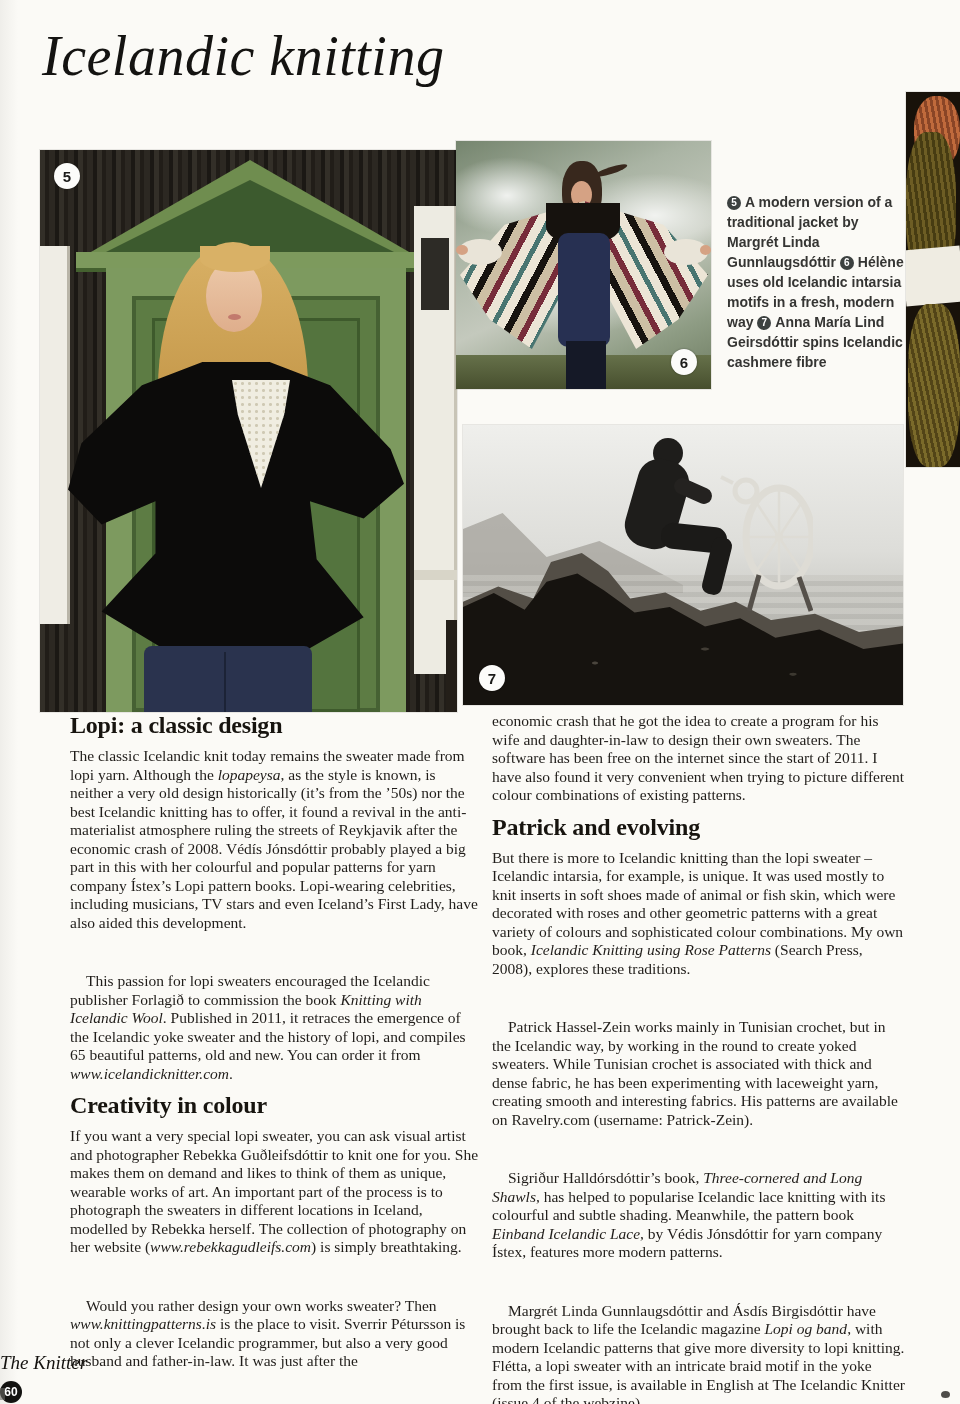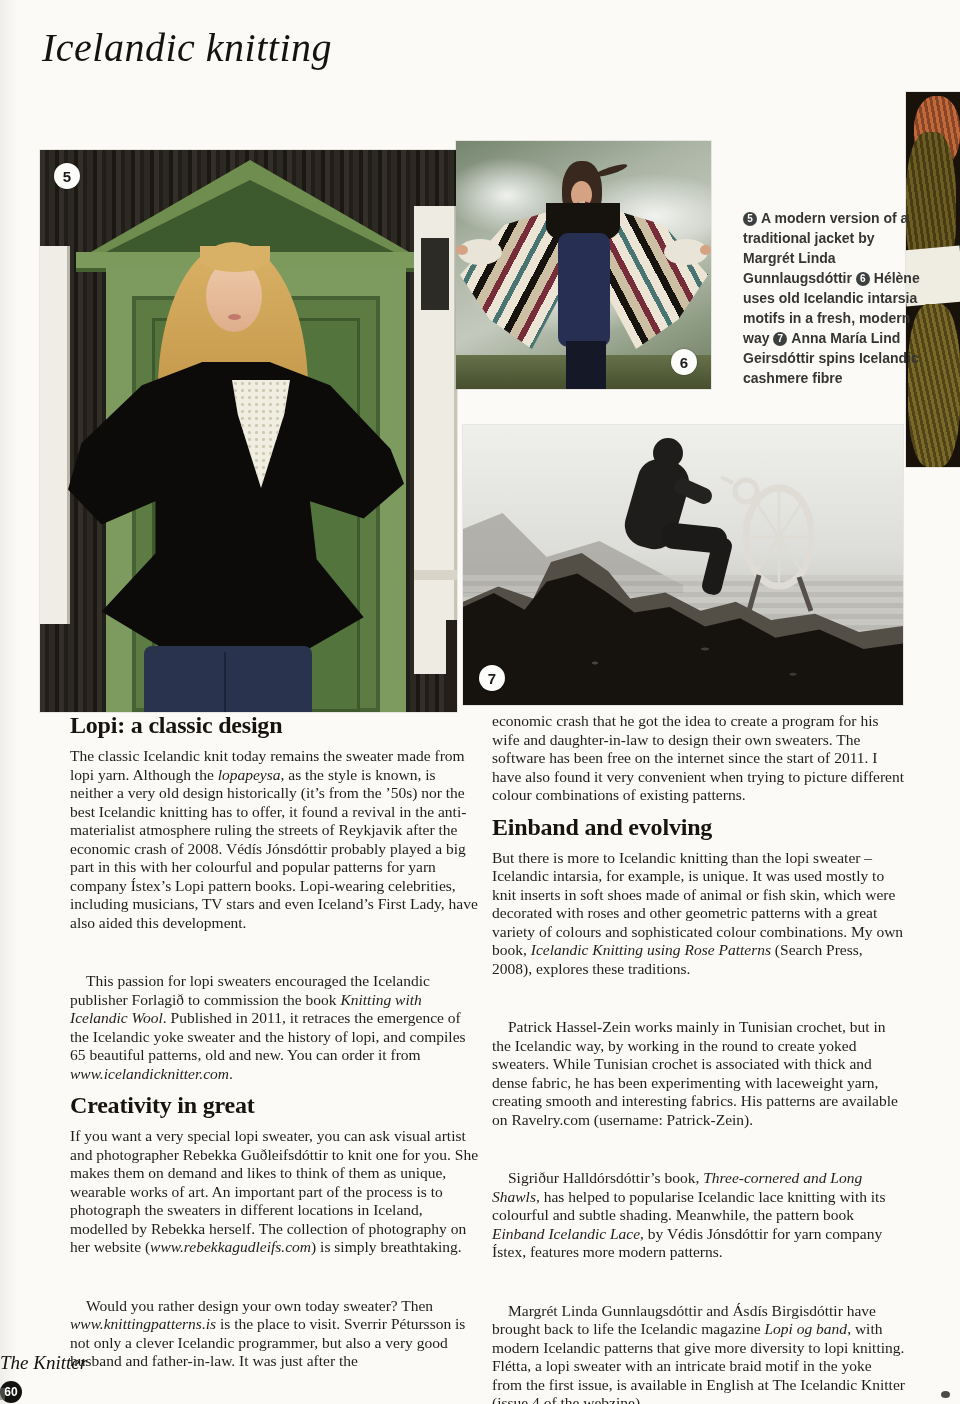--- a/index.html
+++ b/index.html
@@ -6,21 +6,21 @@
   .page{
     position:relative;width:960px;height:1404px;margin:0 auto;
     background:linear-gradient(90deg,#efeeea 0,#fbfaf6 18px,#fbfaf6 100%);
     overflow:hidden;
     font-family:"Liberation Serif",serif;color:#201e1b;
   }
   
   .page-title{
     position:absolute;left:42px;top:24px;margin:0;
     font-family:"Liberation Serif",serif;font-style:italic;font-weight:normal;
-    font-size:40px;letter-spacing:.5px;color:#141311;
+    font-size:56px;letter-spacing:.5px;color:#141311;
   }
   
   .photo{position:absolute;overflow:hidden;box-shadow:0 0 0 1px rgba(0,0,0,.08);}
   .badge{
     position:absolute;width:26px;height:26px;border-radius:50%;
     background:#fcfcfa;color:#1b1b19;
     font-family:"Liberation Sans",sans-serif;font-weight:bold;font-size:15px;
     display:flex;align-items:center;justify-content:center;z-index:30;
     box-shadow:0 0 2px rgba(0,0,0,.4);
   }
@@ -108,21 +108,21 @@
   
   .strip{left:906px;top:92px;width:54px;height:375px;background:#18120a;}
   .strip-orange{position:absolute;left:8px;top:4px;width:46px;height:72px;border-radius:45%;
     background:repeating-linear-gradient(80deg,#c06a3c 0 3px,#8a4526 3px 6px);}
   .strip-olive1{position:absolute;left:0;top:40px;width:50px;height:150px;border-radius:40%;
     background:repeating-linear-gradient(82deg,#6d5d24 0 3px,#473c12 3px 6px);}
   .strip-label{position:absolute;left:-2px;top:156px;width:58px;height:56px;background:#efece2;transform:rotate(-5deg);}
   .strip-olive2{position:absolute;left:2px;top:212px;width:52px;height:163px;border-radius:38%;
     background:repeating-linear-gradient(78deg,#7a6a2a 0 3px,#524417 3px 6px);}
   
-  .caption{position:absolute;left:727px;top:192px;width:182px;margin:16px;
+  .caption{position:absolute;left:727px;top:192px;width:182px;margin:0;
     font-family:"Liberation Sans",sans-serif;font-weight:bold;font-size:14px;line-height:20px;color:#353533;}
   .cap-marker{display:inline-flex;width:14px;height:14px;border-radius:50%;background:#3c4140;color:#fff;
     font-size:10px;line-height:14px;align-items:center;justify-content:center;margin-right:4px;vertical-align:1px;}
   
   .column{position:absolute;top:712px;font-size:15.5px;line-height:18.5px;color:#201d1a;}
   .col1{left:70px;width:410px;}
   .col2{left:492px;width:413px;}
   .column h2{font-family:"Liberation Serif",serif;font-weight:bold;font-size:24px;line-height:27px;
     margin:0 0 4px 0;color:#17140f;letter-spacing:-.2px;}
   .column h2 + p{margin-top:8px;}
@@ -221,27 +221,27 @@
     <div class="strip-label"></div>
     <div class="strip-olive2"></div>
   </div>
 
   <p class="caption" id="caption-list"><span class="cap-marker">5</span><span>A modern version of a traditional jacket by Margrét Linda Gunnlaugsdóttir </span><span class="cap-marker">6</span><span>Hélène uses old Icelandic intarsia motifs in a fresh, modern way </span><span class="cap-marker">7</span><span>Anna María Lind Geirsdóttir spins Icelandic cashmere fibre</span></p>
 
   <div class="column col1">
       <h2><span>Lopi: a classic design</span></h2>
       <p><span>The classic Icelandic knit today remains the sweater made from lopi yarn. Although the </span><i>lopapeysa</i><span>, as the style is known, is neither a very old design historically (it’s from the ’50s) nor the best Icelandic knitting has to offer, it found a revival in the anti-materialist atmosphere ruling the streets of Reykjavik after the economic crash of 2008. Védís Jónsdóttir probably played a big part in this with her colourful and popular patterns for yarn company Ístex’s Lopi pattern books. Lopi-wearing celebrities, including musicians, TV stars and even Iceland’s First Lady, have also aided this development.</span></p>
       <p class="indent"><span>This passion for lopi sweaters encouraged the Icelandic publisher Forlagið to commission the book </span><i>Knitting with Icelandic Wool</i><span>. Published in 2011, it retraces the emergence of the Icelandic yoke sweater and the history of lopi, and compiles 65 beautiful patterns, old and new. You can order it from </span><i>www.icelandicknitter.com</i><span>.</span></p>
-      <h2 class="gap"><span>Creativity in great</span></h2>
+      <h2 class="gap"><span>Creativity in colour</span></h2>
       <p><span>If you want a very special lopi sweater, you can ask visual artist and photographer Rebekka Guðleifsdóttir to knit one for you. She makes them on demand and likes to think of them as unique, wearable works of art. An important part of the process is to photograph the sweaters in different locations in Iceland, modelled by Rebekka herself. The collection of photography on her website (</span><i>www.rebekkagudleifs.com</i><span>) is simply breathtaking.</span></p>
-      <p class="indent"><span>Would you rather design your  own today sweater? Then </span><i>www.knittingpatterns.is</i><span> is the place to visit. Sverrir Pétursson is not only a clever Icelandic programmer, but also a very good husband and father-in-law. It was just after the</span></p>
+      <p class="indent"><span>Would you rather design your  own works sweater? Then </span><i>www.knittingpatterns.is</i><span> is the place to visit. Sverrir Pétursson is not only a clever Icelandic programmer, but also a very good husband and father-in-law. It was just after the</span></p>
     </div>
   <div class="column col2">
       <p><span>economic crash that he got the idea to create a program for his wife and daughter-in-law to design their own sweaters. The software has been free on the internet since the start of 2011. I have also found it very convenient when trying to picture different colour combinations of existing patterns.</span></p>
-      <h2 class="gap"><span>Einband and evolving</span></h2>
+      <h2 class="gap"><span>Patrick and evolving</span></h2>
       <p><span>But there is more to Icelandic knitting than the lopi sweater – Icelandic intarsia, for example, is unique. It was used mostly to knit inserts in soft shoes made of animal or fish skin, which were decorated with roses and other geometric patterns with a great variety of colours and sophisticated colour combinations. My own book, </span><i>Icelandic Knitting using Rose Patterns</i><span> (Search Press, 2008), explores these traditions.</span></p>
       <p class="indent"><span>Patrick Hassel-Zein works mainly in Tunisian crochet, but in the Icelandic way, by working in the round to create yoked sweaters. While Tunisian crochet is associated with thick and dense fabric, he has been experimenting with laceweight yarn, creating smooth and interesting fabrics. His patterns are available on Ravelry.com (username: Patrick-Zein).</span></p>
       <p class="indent"><span>Sigriður Halldórsdóttir’s book, </span><i>Three-cornered and Long Shawls</i><span>, has helped to popularise Icelandic lace knitting with its colourful and subtle shading. Meanwhile, the pattern book </span><i>Einband Icelandic Lace</i><span>, by Védis Jónsdóttir for yarn company Ístex, features more modern patterns.</span></p>
       <p class="indent"><span>Margrét Linda Gunnlaugsdóttir and Ásdís Birgisdóttir have brought back to life the Icelandic magazine </span><i>Lopi og band</i><span>, with modern Icelandic patterns that give more diversity to lopi knitting. Flétta, a lopi sweater with an intricate braid motif in the yoke from the first issue, is available in English at The Icelandic Knitter (issue 4 of the webzine).</span></p>
     </div>
 
   <div class="footer">
     <span>The Knitter</span>
     <span class="folio">60</span>
     <span>Issue 50</span>

